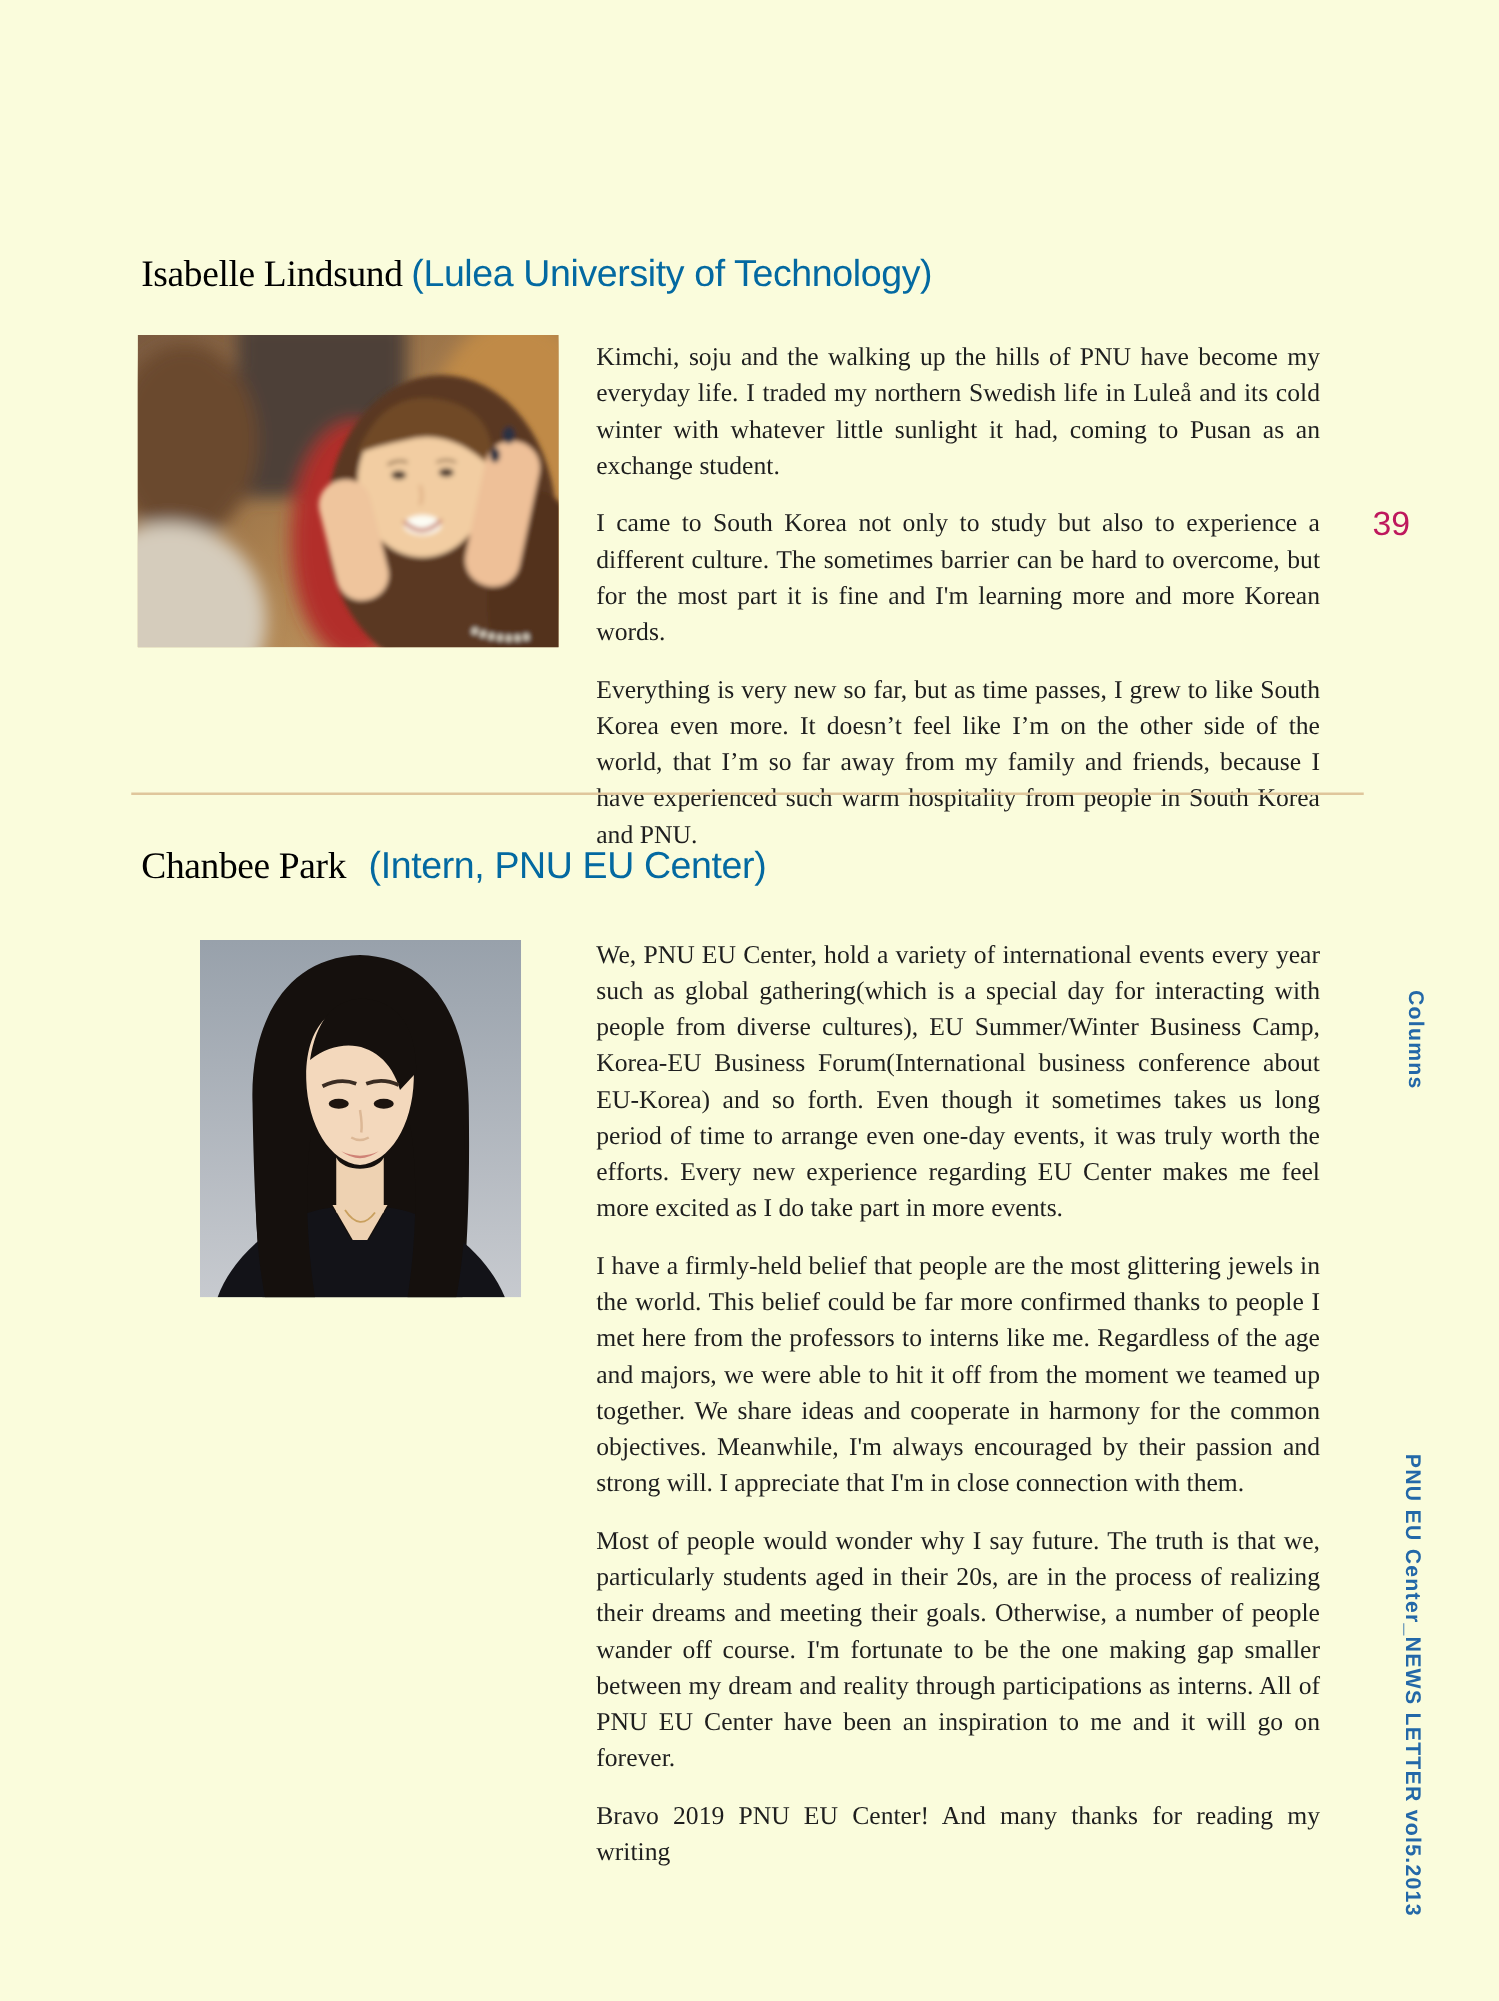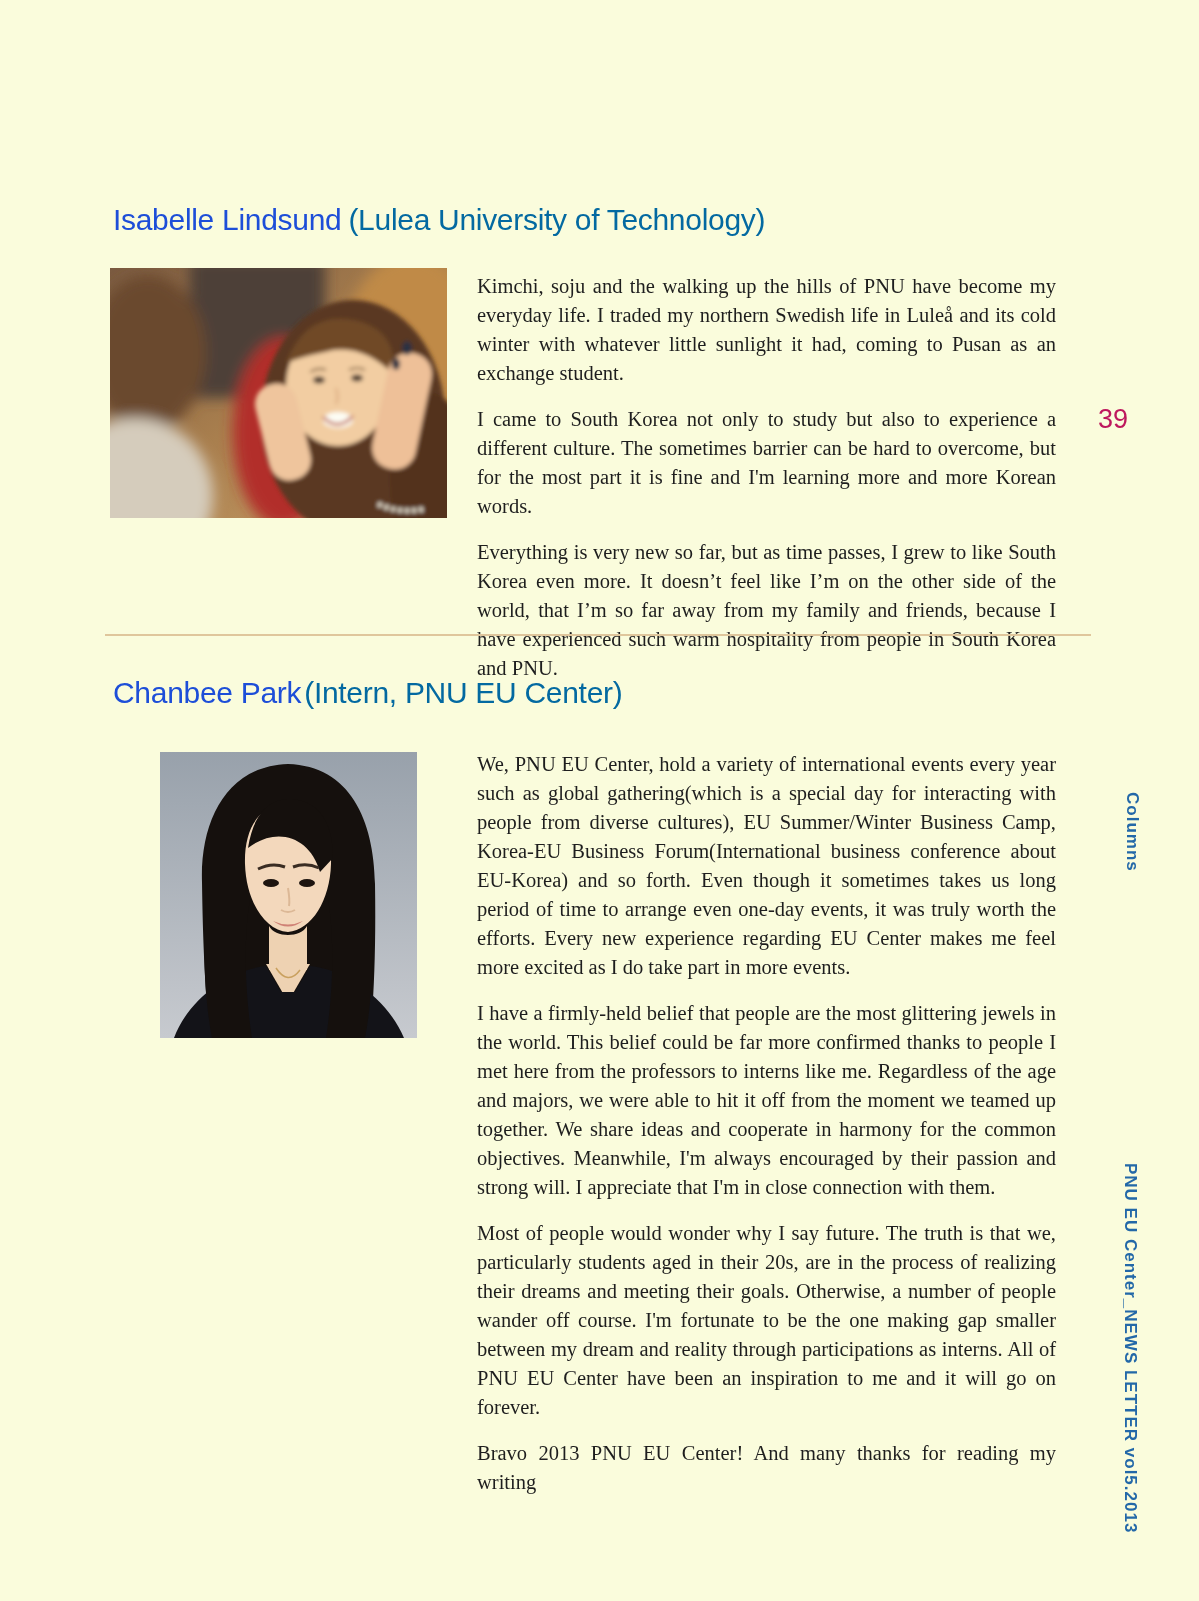--- a/index.html
+++ b/index.html
@@ -4,21 +4,21 @@
 <style>
   html,body{margin:0;padding:0;background:#fafcdc;}
   .page{
     position:relative;width:1199px;height:1601px;background:#fafcdc;
     font-family:"Liberation Serif",serif;color:#1e1e1e;overflow:hidden;
   }
   .section-heading{
     position:absolute;margin:0;font-family:"Liberation Sans",sans-serif;
     font-size:30px;font-weight:500;letter-spacing:-0.3px;white-space:nowrap;
   }
-  .heading-name{color:#1d4ed8;}
+  .heading-name{color:#000000;font-family:Liberation Serif, serif;}
   .heading-affil{color:#0369a1;margin-left:7px;}
   .photo{position:absolute;overflow:hidden;line-height:0;}
   .body-text{
     position:absolute;width:613px;text-align:justify;
     font-size:20.5px;line-height:29px;
   }
   .body-text p{margin:17px;}
   .divider{
     position:absolute;left:105px;top:634px;width:986px;height:0;
     border:none;border-top:2px solid #dfc69c;margin:0;
@@ -90,21 +90,21 @@
 
   <div class="body-text" style="left:460px;top:255px;">
     <p>Kimchi, soju and the walking up the hills of PNU have become my everyday life. I traded my northern Swedish life in Luleå and its cold winter with whatever little sunlight it had, coming to Pusan as an exchange student.</p>
     <p>I came to South Korea not only to study but also to experience a different culture. The sometimes barrier can be hard to overcome, but for the most part it is fine and I'm learning more and more Korean words.</p>
     <p>Everything is very new so far, but as time passes, I grew to like South Korea even more. It doesn’t feel like I’m on the other side of the world, that I’m so far away from my family and friends, because I have experienced such warm hospitality from people in South Korea and PNU.</p>
   </div>
 
   <hr class="divider">
 
   <h1 class="section-heading" style="left:113px;top:676px;">
-    <span class="heading-name">Chanbee Park</span><span class="heading-affil" style="margin-left:3px;">(Intern, PNU EU Center)</span>
+    <span class="heading-name">Chanbee Park</span><span class="heading-affil" style="margin-left:18px;">(Intern, PNU EU Center)</span>
   </h1>
 
   <div class="photo" style="left:160px;top:752px;width:257px;height:286px;">
     <svg width="257" height="286" viewBox="0 0 257 286" xmlns="http://www.w3.org/2000/svg">
       <defs>
         <linearGradient id="p2bg" x1="0" y1="0" x2="0" y2="1">
           <stop offset="0" stop-color="#98a1ab"></stop>
             <stop offset="1" stop-color="#c7cacf"></stop>
         </linearGradient>
       </defs>
@@ -125,20 +125,20 @@
       <path d="M116,216 q12,18 24,2" stroke="#c9a05e" stroke-width="1.5" fill="none"></path>
       <path d="M46,148 C42,210 46,254 52,286 L92,286 C84,236 84,180 90,148 Z" fill="#15100d"></path>
       <path d="M211,148 C215,210 211,254 205,286 L166,286 C174,236 174,180 168,148 Z" fill="#15100d"></path>
     </svg>
   </div>
 
   <div class="body-text" style="left:460px;top:733px;">
     <p>We, PNU EU Center, hold a variety of international events every year such as global gathering(which is a special day for interacting with people from diverse cultures), EU Summer/Winter Business Camp, Korea-EU Business Forum(International business conference about EU-Korea) and so forth. Even though it sometimes takes us long period of time to arrange even one-day events, it was truly worth the efforts. Every new experience regarding EU Center makes me feel more excited as I do take part in more events.</p>
     <p>I have a firmly-held belief that people are the most glittering jewels in the world. This belief could be far more confirmed thanks to people I met here from the professors to interns like me. Regardless of the age and majors, we were able to hit it off from the moment we teamed up together. We share ideas and cooperate in harmony for the common objectives. Meanwhile, I'm always encouraged by their passion and strong will. I appreciate that I'm in close connection with them.</p>
     <p>Most of people would wonder why I say future. The truth is that we, particularly students aged in their 20s, are in the process of realizing their dreams and meeting their goals. Otherwise, a number of people wander off course. I'm fortunate to be the one making gap smaller between my dream and reality through participations as interns. All of PNU EU Center have been an inspiration to me and it will go on forever.</p>
-    <p>Bravo 2013 PNU EU Center! And many thanks for reading my writing</p>
+    <p>Bravo 2019 PNU EU Center! And many thanks for reading my writing</p>
   </div>
 
   <div class="pagenum">39</div>
   <div class="vert vert-columns">Columns</div>
   <div class="vert vert-newsletter">PNU EU Center_NEWS LETTER vol5.2013</div>
 
 </div>
 
 </body></html>

